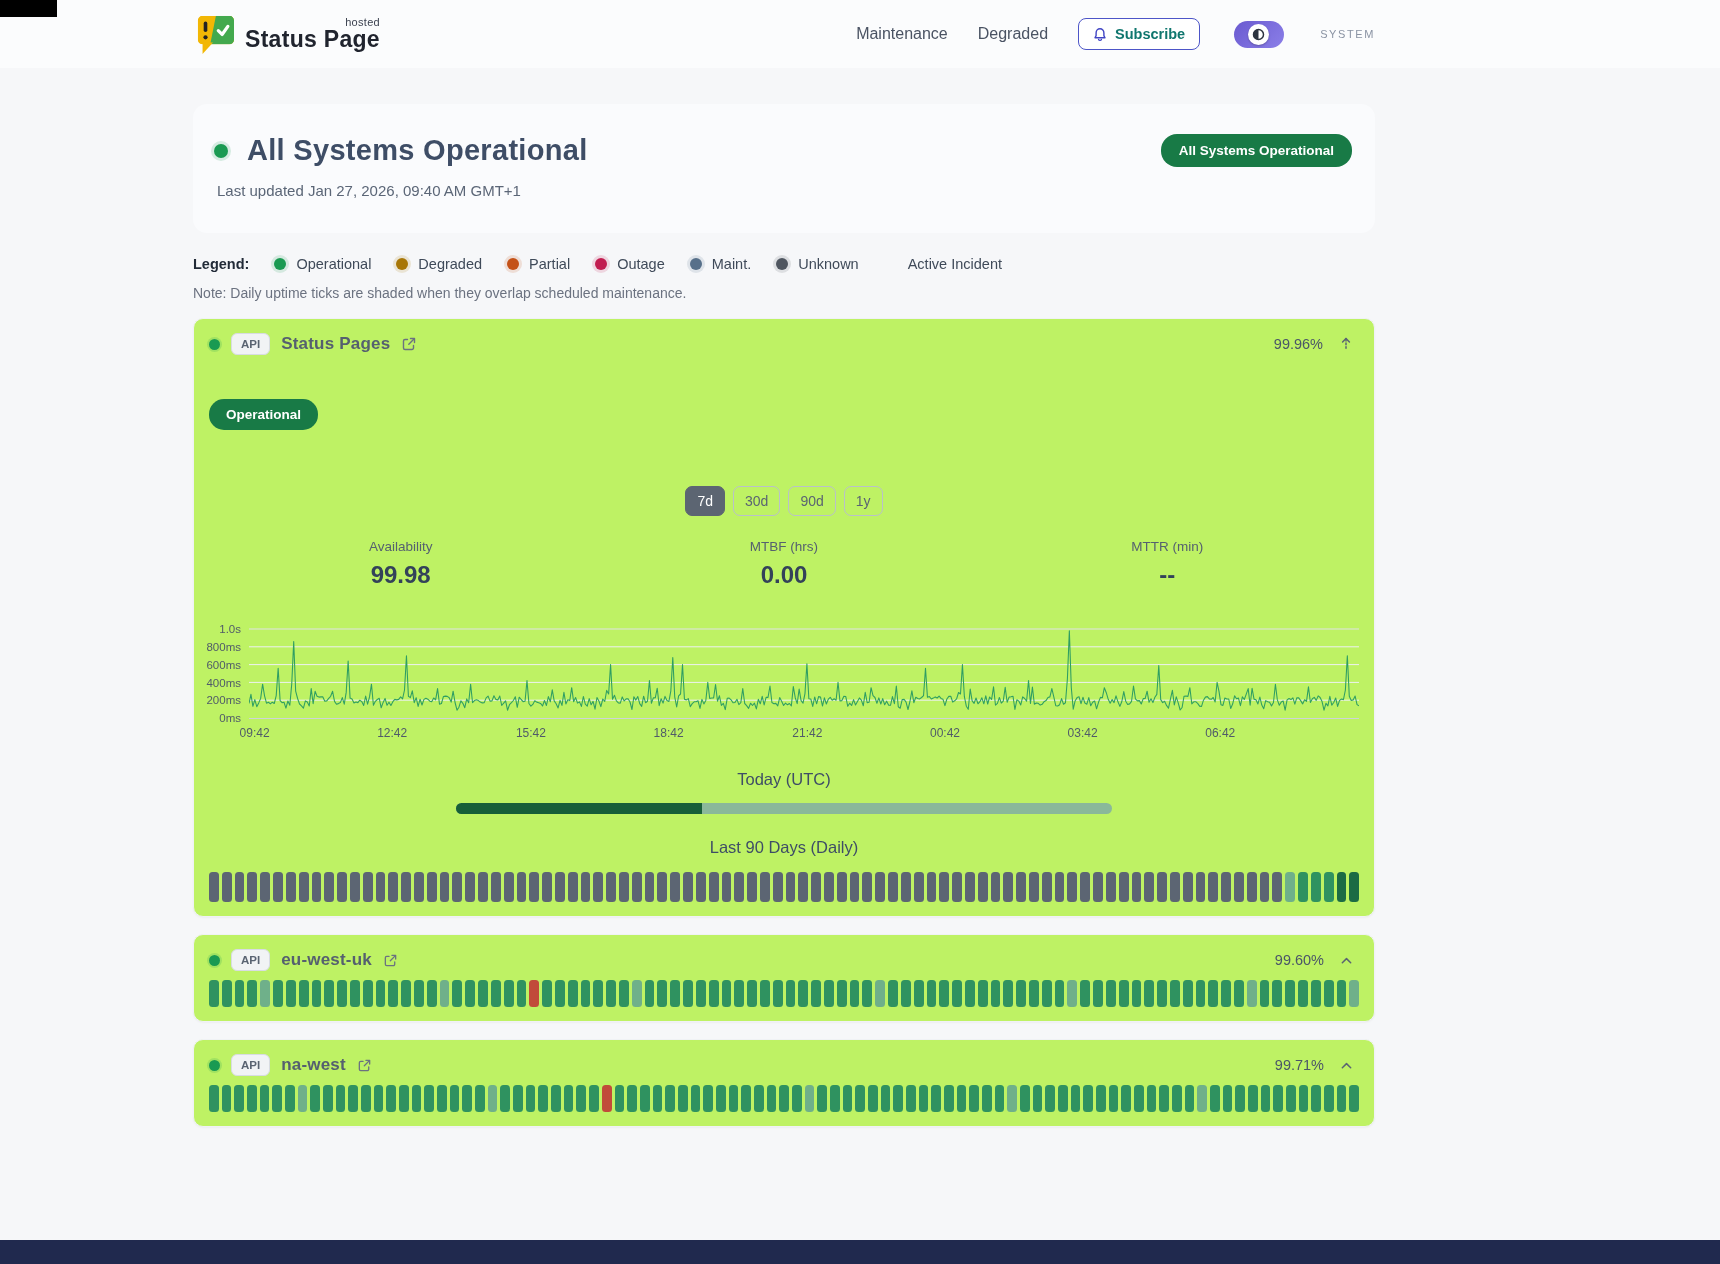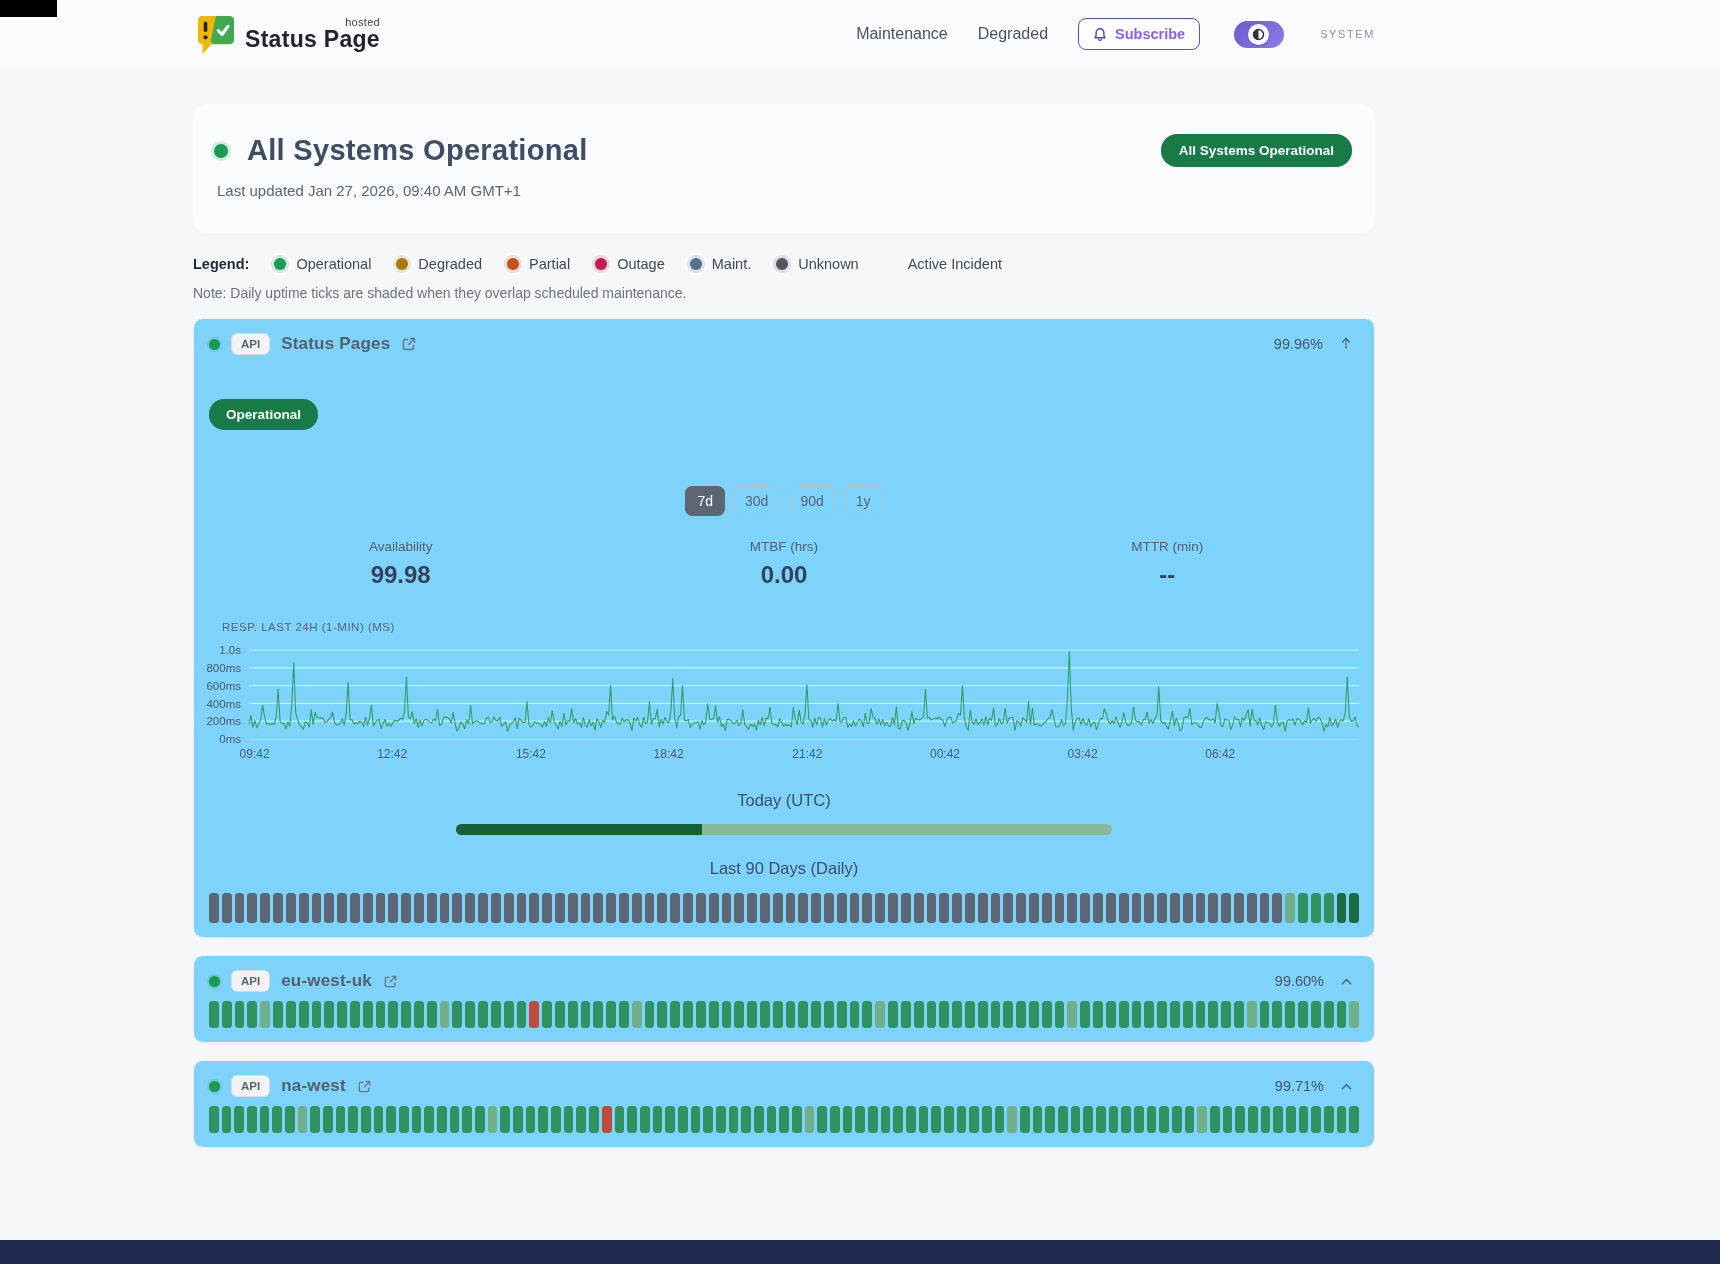--- a/index.html
+++ b/index.html
@@ -15,21 +15,21 @@
   header { background:#fbfcfd; height:68px; }
   .container { width:1182px; margin-left:193px; }
   .header-inner { display:flex; justify-content:space-between; align-items:center; height:68px; }
   .logo { display:flex; align-items:center; gap:10px; cursor:pointer; }
   .logo-text { display:flex; flex-direction:column; align-items:flex-end; }
   .hosted { font-size:11px; color:#3c4250; margin-bottom:-1px; letter-spacing:.3px; }
   .brand { font-size:23px; font-weight:bold; color:#20242e; letter-spacing:.3px; line-height:1.05; }
   nav.main-nav { display:flex; align-items:center; gap:30px; }
   .nav-link { font-size:16px; color:#4a5363; cursor:pointer; }
   .subscribe-btn { display:flex; align-items:center; gap:8px; background:#fff;
-    border:1.6px solid #4d55c8; color:#8b5cf6; border-radius:8px; padding:7px 14px;
+    border:1.6px solid #4d55c8; color:#0f766e; border-radius:8px; padding:7px 14px;
     font-size:14.5px; font-weight:bold; cursor:pointer; font-family:inherit; }
   .toggle { width:50px; height:27px; border-radius:14px; margin-left:4px;
     background:linear-gradient(135deg,#6a5ad0,#8b7fe8); position:relative; cursor:pointer; }
   .knob { width:21px; height:21px; background:#fff; border-radius:50%;
     position:absolute; top:3px; left:14px; display:flex; align-items:center; justify-content:center;
     box-shadow:0 1px 2px rgba(0,0,0,.25); }
   .system-label { font-size:11px; letter-spacing:1.6px; color:#8a93a3; margin-left:6px; }
 
   
   .hero { background:#fafbfd; border-radius:14px; margin-top:36px; padding:30px 23px 34px 21px;
@@ -46,21 +46,21 @@
   .legend-row { display:flex; align-items:flex-start; gap:25px; margin-top:23px;
     font-size:14.5px; color:#3f4a59; }
   .legend-label { font-weight:bold; color:#222b38; }
   .legend-item { display:flex; align-items:center; gap:10px; }
   .legend-dot { width:12px; height:12px; border-radius:50%; }
   .active-incident { margin-left:24px; color:#3f4a59; }
   .note { margin-top:13px; font-size:14px; color:#6b7280; }
 
   
   .components-title { margin:46px 0 0 0; font-size:25px; color:#3d4b63; font-weight:600; letter-spacing:.3px; }
-  .card { background:#7dd3fc; border:1px solid #f0f2f5; border-radius:10px;
+  .card { background:#bef264; border:1px solid #f0f2f5; border-radius:10px;
     box-shadow:0 1px 2px rgba(20,30,50,.04); padding:14px 15px; margin-top:17px; }
   .comp-header { display:flex; align-items:center; gap:11px; }
   .comp-dot { width:11px; height:11px; border-radius:50%; background:#1a9a52;
     box-shadow:0 0 0 2px rgba(26,154,82,.18); }
   .api-badge { border:1px solid #d8dce2; background:#f1f3f5; color:#5a6472;
     font-size:11.5px; font-weight:bold; padding:4px 9px; border-radius:6px; }
   .comp-name { font-size:17px; font-weight:bold; color:#55606f; letter-spacing:.2px; cursor:pointer; }
   .ext-icon { cursor:pointer; display:flex; }
   .comp-right { margin-left:auto; display:flex; align-items:center; gap:16px; padding-right:6px; }
   .uptime { font-size:14.5px; color:#4a5568; }
@@ -261,21 +261,20 @@
         <div class="stat-label">MTBF (hrs)</div>
         <div class="stat-value">0.00</div>
       </div>
       <div class="stat">
         <div class="stat-label">MTTR (min)</div>
         <div class="stat-value">--</div>
       </div>
     </div>
 
     <div class="chart-block">
-      <div class="chart-title">RESP. LAST 24H (1-MIN) (MS)</div>
       <div class="chart-wrap">
         <div class="y-axis">
           <span>1.0s</span>
           <span>800ms</span>
           <span>600ms</span>
           <span>400ms</span>
           <span>200ms</span>
           <span>0ms</span>
         </div>
         <div class="plot">

